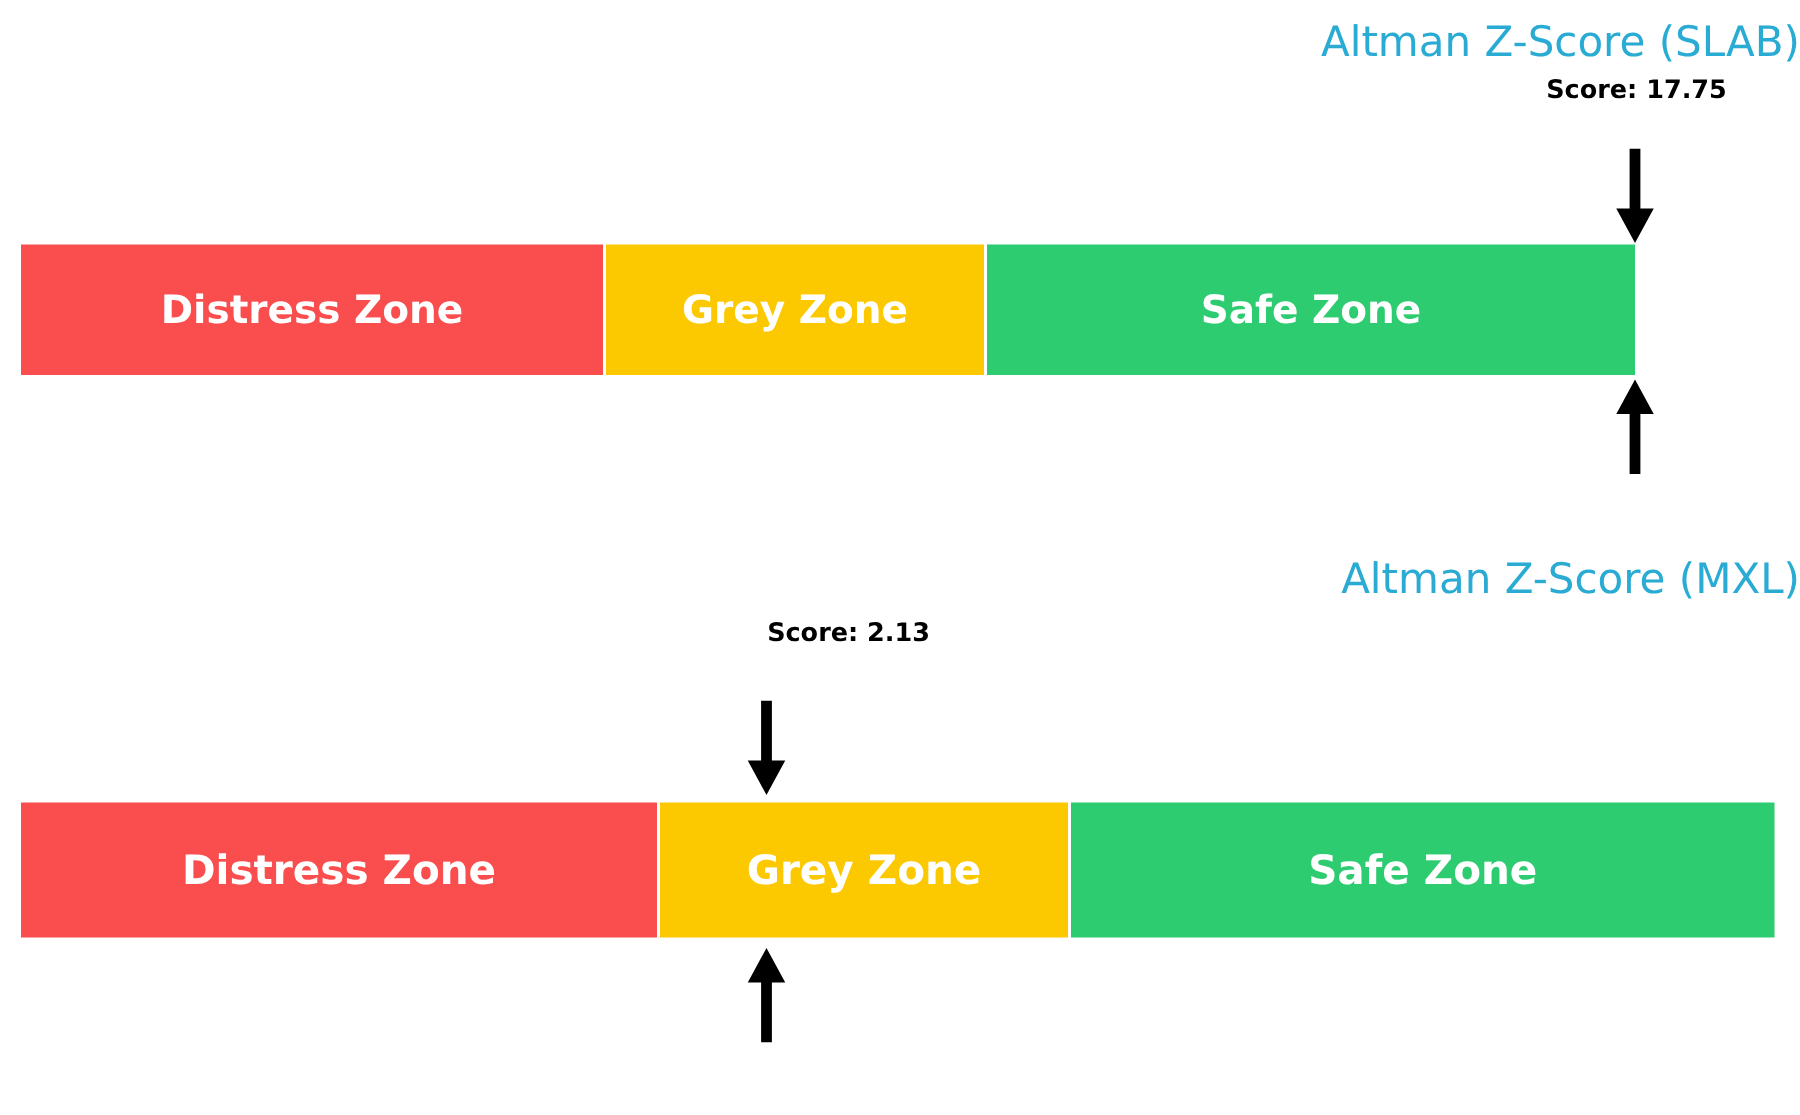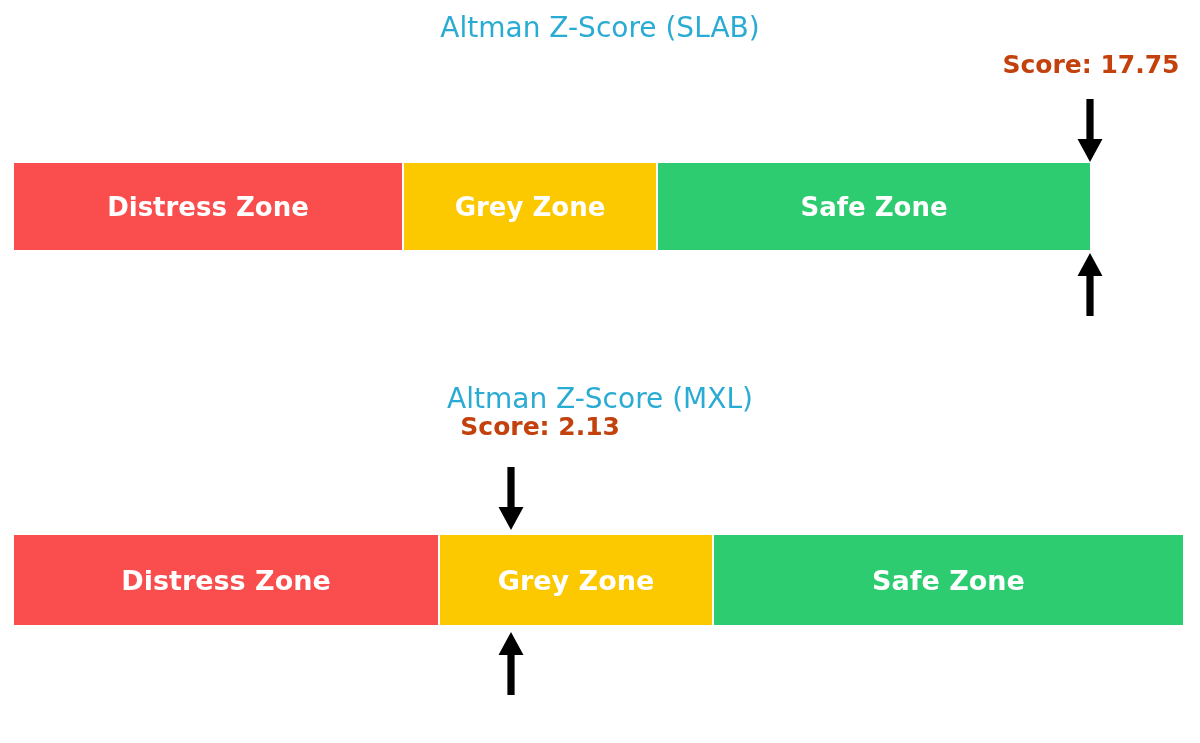--- a/index.html
+++ b/index.html
@@ -18,36 +18,36 @@
   .chart {
     position: absolute;
     left: 0;
     top: 0;
     width: 1200px;
   }
 
   
   .chart-title {
     position: absolute;
-    text-align: center;
+    text-align: right;
     color: #29abd4;
     font-family: "DejaVu Sans", sans-serif;
     font-size: 28px;
     font-weight: 400;
     white-space: nowrap;
     letter-spacing: 0px;
   }
 
   
   .score-label {
     position: absolute;
     text-align: center;
-    color: #c2410c;
+    color: #000000;
     font-family: "DejaVu Sans", sans-serif;
-    font-size: 25px;
+    font-size: 17px;
     font-weight: bold;
     white-space: nowrap;
   }
 
   
   .bar-track {
     position: absolute;
   }
   .zone {
     position: absolute;
@@ -74,21 +74,21 @@
 
   
   #chart-slab .chart-title { left: 0; right: 0; top: 11px; }
   #chart-slab .score-label { left: 0; right: 0; top: 50px; text-align: center; }
   #chart-slab .bar-track { left: 14px; top: 163px; width: 1076px; height: 87px; }
   #chart-slab .zone-label { font-size: 26px; }
   #chart-slab .arrow-down { left: 1075px; top: 99px; }
   #chart-slab .arrow-up   { left: 1075px; top: 252px; }
 
   
-  #chart-mxl .chart-title { left: 0; right: 0; top: 382px; }
+  #chart-mxl .chart-title { left: 0; right: 0; top: 369px; }
   #chart-mxl .score-label { left: 0; right: 0; top: 412px; }
   #chart-mxl .bar-track { left: 14px; top: 535px; width: 1169px; height: 90px; }
   #chart-mxl .zone-label { font-size: 27px; }
   #chart-mxl .arrow-down { left: 496px; top: 467px; }
   #chart-mxl .arrow-up   { left: 496px; top: 631px; }
 </style>
 </head>
 <body>
 
 <div class="chart" id="chart-slab">

